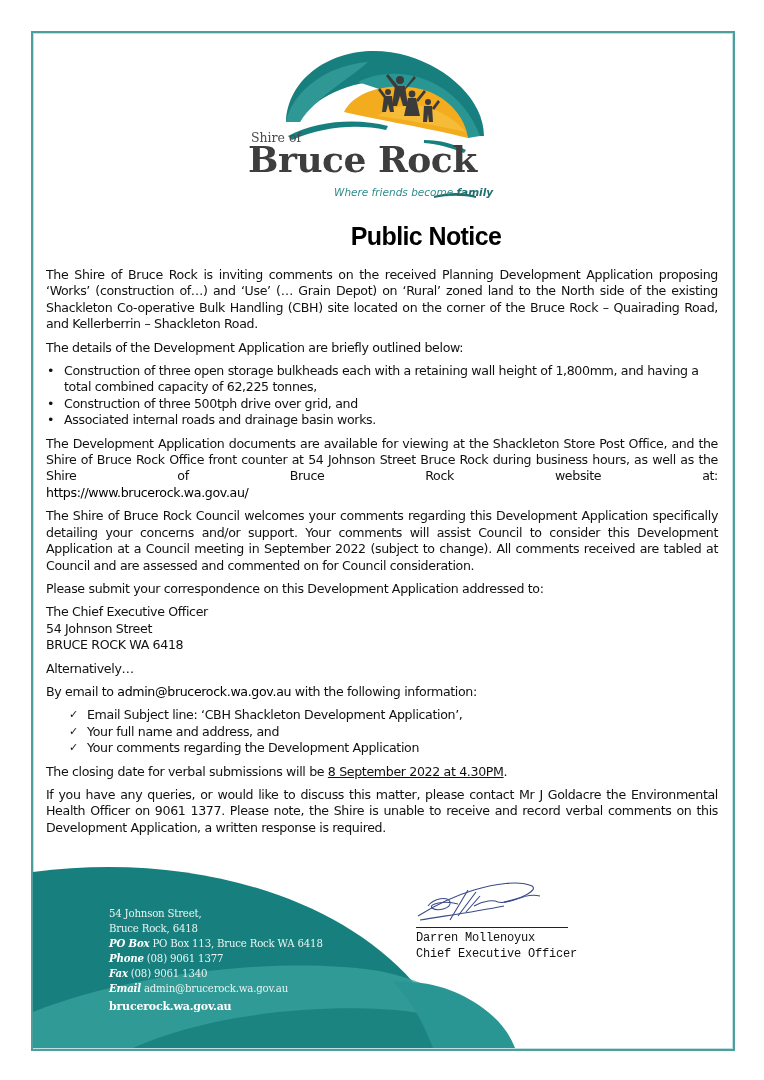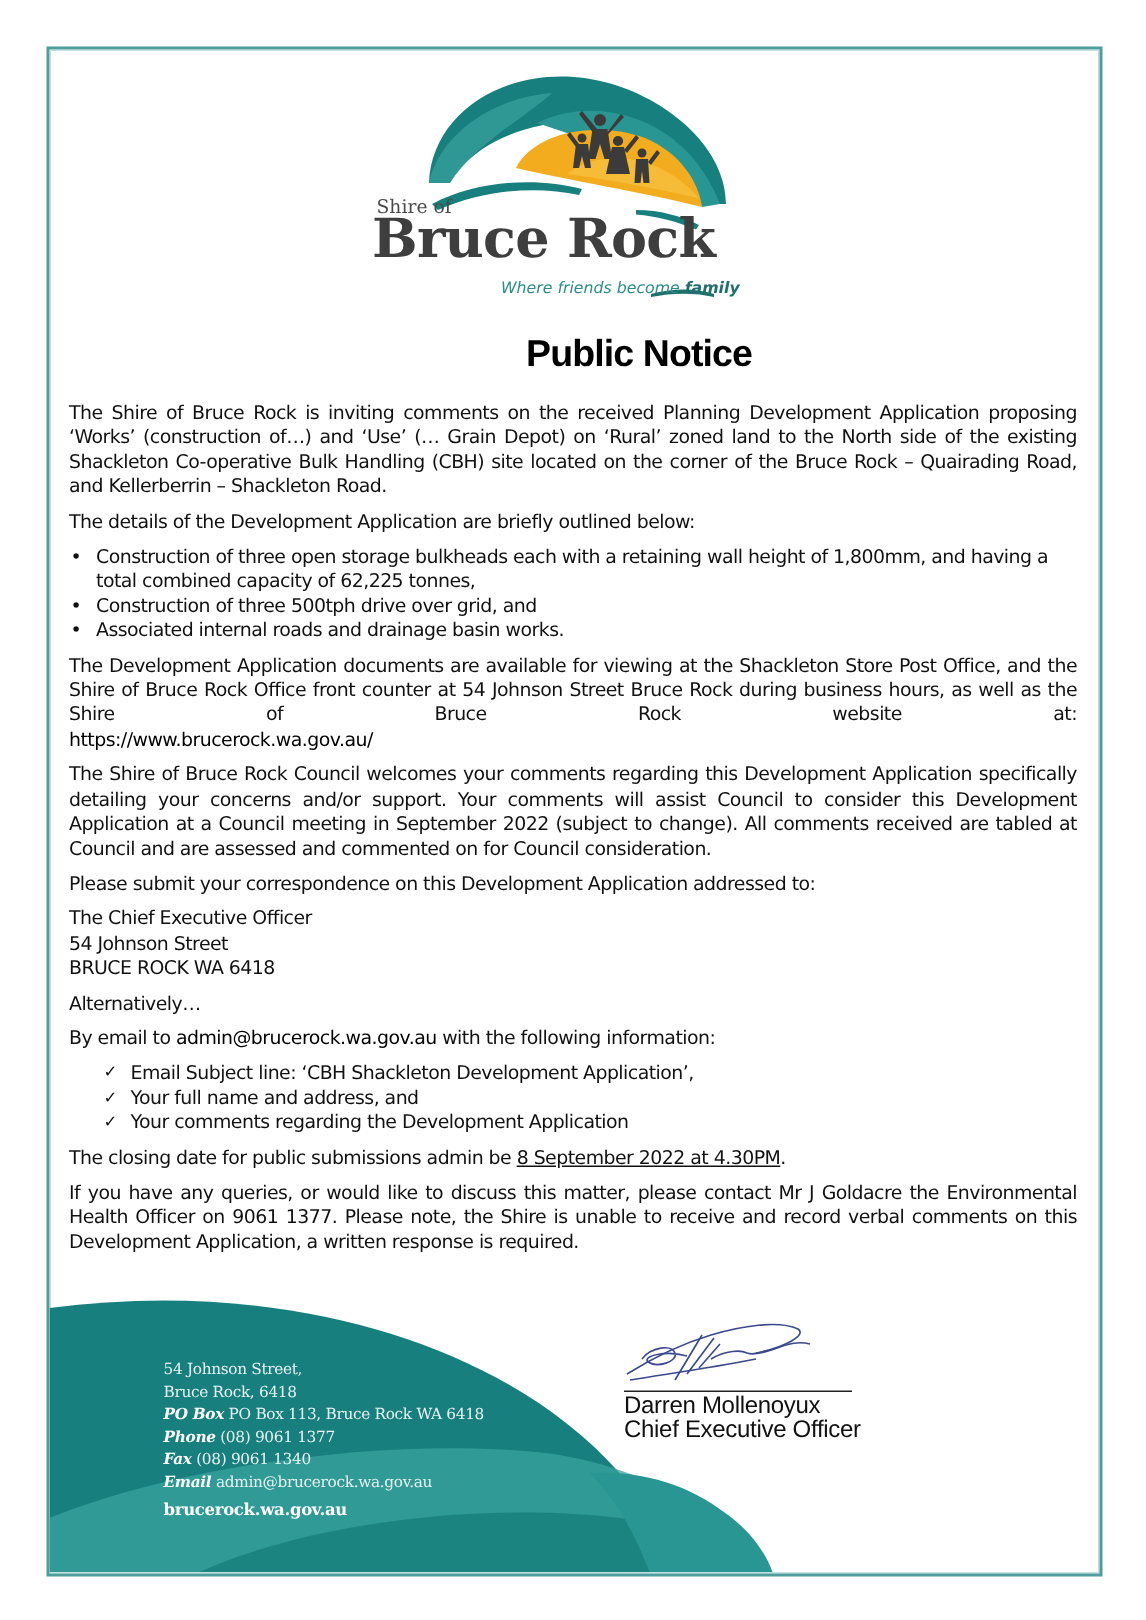--- a/index.html
+++ b/index.html
@@ -23,21 +23,21 @@
   .bold { font-weight: normal; }
   .underline-bold { font-weight: normal; text-decoration: underline; }
   .addr { margin: 0 0 7px 0; }
   .footer { position: absolute; left: 33px; top: 862px; width: 700px; height: 186px; }
   .footer svg { position: absolute; left: 0; top: 0; }
   .contact { position: absolute; left: 109px; top: 906px; font-family: "DejaVu Serif", serif; font-size: 10.2px; line-height: 15.1px; color: #e8f3f2; letter-spacing: -0.2px; }
   .contact b { font-style: italic; font-weight: bold; color: #ffffff; }
   .contact .site { font-weight: bold; font-size: 11px; color: #ffffff; margin-top: 2px; display: block; }
   .signature { position: absolute; left: 414px; top: 876px; width: 160px; height: 52px; }
   .sig-line { position: absolute; left: 416px; top: 927px; width: 152px; height: 1px; background: #222; }
-  .signer { position: absolute; left: 416px; top: 930px; font-family: Liberation Sans, sans-serif; font-size: 16px; line-height: 16.4px; letter-spacing: -0.2px; }
+  .signer { position: absolute; left: 416px; top: 930px; font-family: Liberation Mono, monospace; font-size: 12px; line-height: 16.4px; letter-spacing: -0.2px; }
 </style>
 </head>
 <body>
 
 <div class="frame"></div>
 
 <div class="logo">
   <svg width="240" height="166" viewBox="0 0 240 166">
 
     <path d="M38 82 C40 30, 100 -2, 160 16 C200 28, 236 60, 236 96 L222 96 C220 70, 200 50, 170 44 C120 34, 70 50, 52 82 Z" fill="#17807e"></path>
@@ -92,21 +92,21 @@
     <div>54 Johnson Street</div>
     <div>BRUCE ROCK WA 6418</div>
   </div>
   <p>Alternatively…</p>
   <p><span>By email to </span><a class="bold" style="color:#000;text-decoration:none;">admin@brucerock.wa.gov.au</a><span> with the following information:</span></p>
   <ul class="checks">
     <li>Email Subject line: ‘CBH Shackleton Development Application’,</li>
     <li>Your full name and address, and</li>
     <li>Your comments regarding the Development Application</li>
   </ul>
-  <p><span>The closing date for public submissions admin be </span><span class="underline-bold">8 September 2022 at 4.30PM</span><span>.</span></p>
+  <p><span>The closing date for verbal submissions will be </span><span class="underline-bold">8 September 2022 at 4.30PM</span><span>.</span></p>
   <p>If you have any queries, or would like to discuss this matter, please contact Mr J Goldacre the Environmental Health Officer on 9061 1377. Please note, the Shire is unable to receive and record verbal comments on this Development Application, a written response is required.</p>
 </div>
 
 <div class="footer">
   <svg width="700" height="186" viewBox="0 0 700 186">
     <path d="M0 10 C150 -10, 300 30, 380 120 C395 140, 405 165, 410 186 L0 186 Z" fill="#17807e"></path>
     <path d="M0 150 C100 110, 250 95, 340 108 C380 115, 420 130, 450 160 C460 170, 465 178, 470 186 L0 186 Z" fill="#3aa39f" opacity="0.75"></path>
     <path d="M100 186 C180 150, 300 140, 380 150 C420 156, 445 170, 460 186 Z" fill="#17807e" opacity="0.85"></path>
     <path d="M360 120 C400 118, 430 130, 455 150 C470 162, 478 175, 482 186 L400 186 C390 160, 378 138, 360 120 Z" fill="#2a9693"></path>
   </svg>

